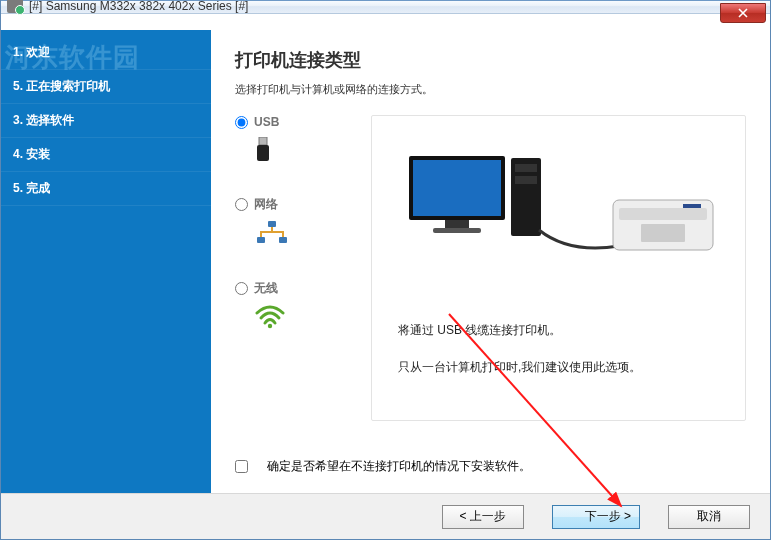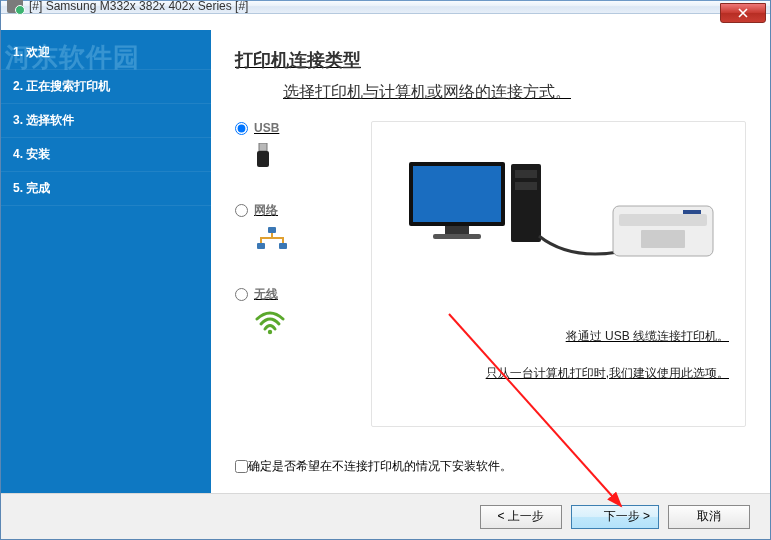--- a/index.html
+++ b/index.html
@@ -11,38 +11,38 @@
   .titlebar .title { color: #333; font-size: 12px; }
   .close-btn { position: absolute; right: 4px; top: 2px; width: 46px; height: 20px; background: linear-gradient(#e77,#c83b32 48%,#b72e24 52%,#c93c32); border: 1px solid #8a2a22; border-radius: 0 0 3px 3px; color: #fff; display:flex; align-items:center; justify-content:center; font-size: 10px; font-weight: bold; }
   .close-btn svg { width:10px; height:10px; }
 
   .body { position: absolute; top: 30px; left: 0; right: 0; bottom: 46px; display: flex; }
   .sidebar { width: 210px; background: #0e78c2; color: #fff; padding-top: 6px; }
   .sidebar .step { padding: 8px 12px; font-size: 12px; border-bottom: 1px solid rgba(255,255,255,0.08); font-weight: bold; }
   .sidebar .step.active { font-weight: bold; }
   .sidebar .watermark { position: absolute; top: 10px; left: 4px; font-size: 26px; font-weight: bold; color: rgba(180,230,255,0.25); letter-spacing: 1px; pointer-events:none; }
 
-  .main { flex: 1; padding: 18px 24px 10px 24px; position: relative; text-decoration: underline; }
+  .main { flex: 1; padding: 18px 24px 10px 24px; position: relative; }
   .main h1 { font-size: 18px; font-weight: bold; color: #333; margin-bottom: 10px; }
-  .main .subtitle { font-size: 16px; color: #333; margin-bottom: 18px; margin-left: 48px; }
+  .main .subtitle { font-size: 11px; color: #333; margin-bottom: 18px; }
 
   .option-row { display: flex; align-items: flex-start; margin-bottom: 4px; }
   .options { width: 120px; }
   .radio-item { display: flex; align-items: center; margin-bottom: 8px; cursor: pointer; }
   .radio-item input { margin-right: 6px; }
   .radio-item .lbl { font-size: 12px; font-weight: bold; color: #737373; }
   .opt-icon { margin: 0 0 30px 20px; }
 
   .illust-panel { flex: 1; border: 1px solid #e3e3e3; border-radius: 2px; padding: 30px 16px 24px 16px; margin-left: 16px; position: relative; }
   .illust { height: 130px; display: flex; align-items: flex-end; justify-content: center; gap: 10px; margin-bottom: 46px; }
-  .desc-line { font-size: 12px; color: #222; margin: 0 0 20px 10px; text-align: right; }
+  .desc-line { font-size: 12px; color: #222; margin: 0 0 20px 10px; }
 
-  .checkbox-row { position: absolute; bottom: 18px; left: 24px; display: flex; align-items: center; gap: 0; }
+  .checkbox-row { position: absolute; bottom: 18px; left: 24px; display: flex; align-items: center; gap: 19px; }
 
-  .footer { position: absolute; left: 0; right: 0; bottom: 0; height: 46px; border-top: 1px solid #d8d8d8; background: #f0f0f0; display: flex; align-items: center; justify-content: flex-end; padding-right: 20px; gap: 9px; }
+  .footer { position: absolute; left: 0; right: 0; bottom: 0; height: 46px; border-top: 1px solid #d8d8d8; background: #f0f0f0; display: flex; align-items: center; justify-content: flex-end; padding-right: 20px; gap: 28px; }
   .btn { min-width: 82px; height: 24px; border: 1px solid #8a8a8a; background: linear-gradient(#fdfdfd,#e8e8e8); font-size: 12px; cursor: pointer; padding: 0 8px; display:inline-flex; align-items:center; justify-content:center; }
   .btn.hover-blue { border-color: #3c7fb1; background: linear-gradient(#eaf6fd,#d9f0fc 48%,#bfe7fb 52%,#b3e2fa); padding-left: 32px; }
 
   
   .arrow { position: absolute; pointer-events: none; }
 </style>
 </head>
 <body>
 
 <div class="window">
@@ -54,21 +54,21 @@
       <svg viewBox="0 0 10 10">
           <path d="M1 1 L9 9 M9 1 L1 9" stroke="#fff" stroke-width="1.6"></path>
         </svg>
     </div>
   </div>
 
   <div class="body">
     <div class="sidebar">
       <div class="watermark">河东软件园</div>
       <div class="step">1. 欢迎</div>
-      <div class="step active">2. 正在搜索打印机</div>
+      <div class="step active">5. 正在搜索打印机</div>
       <div class="step">3. 选择软件</div>
       <div class="step">4. 安装</div>
       <div class="step">5. 完成</div>
     </div>
 
     <div class="main">
       <h1>打印机连接类型</h1>
       <div class="subtitle">选择打印机与计算机或网络的连接方式。</div>
 
       <div class="option-row">

